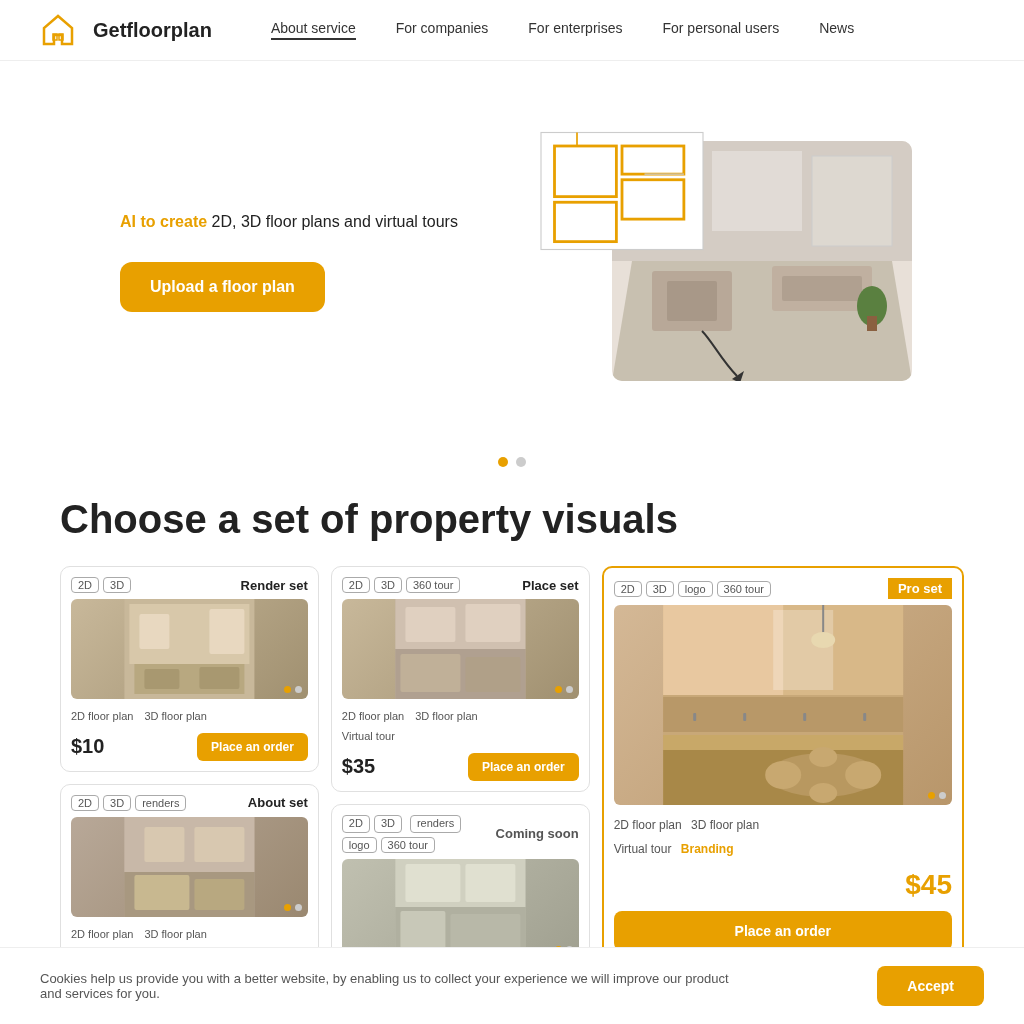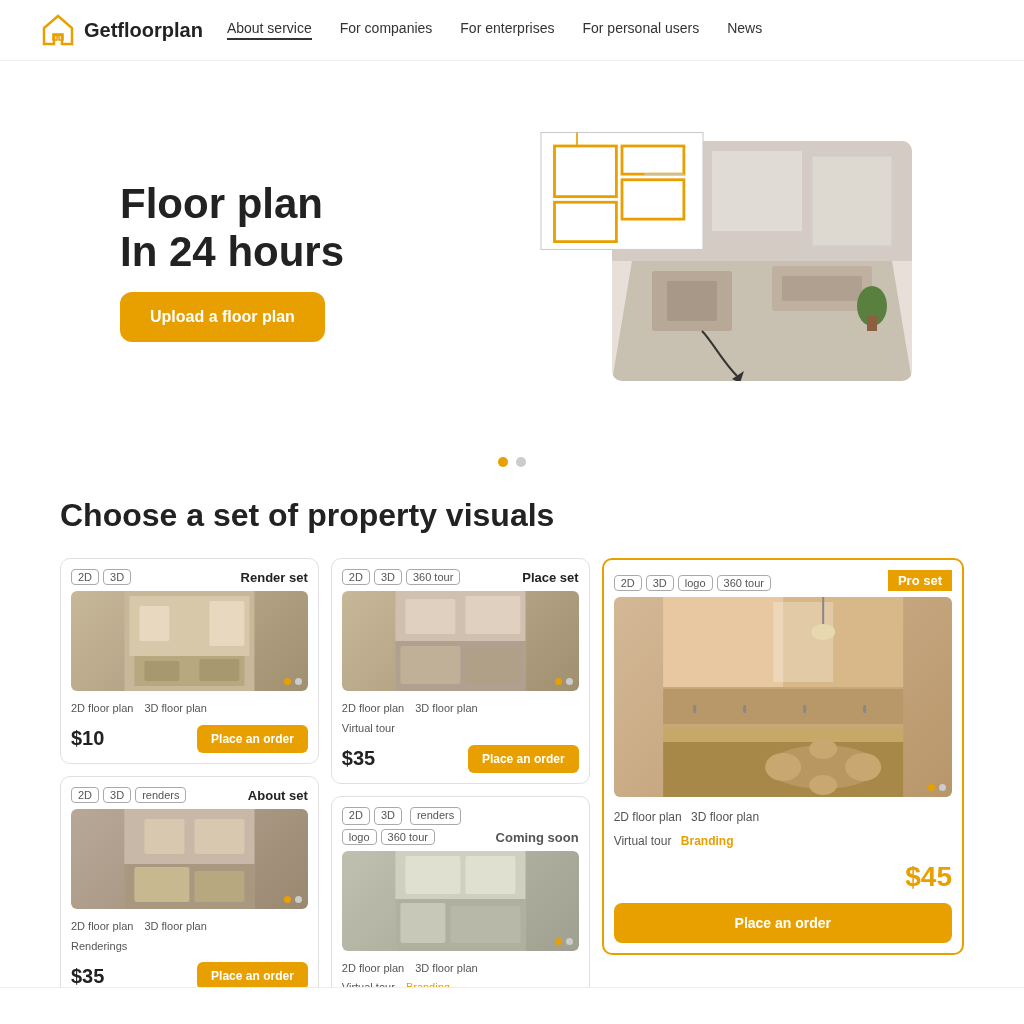--- a/index.html
+++ b/index.html
@@ -1,49 +1,49 @@
 <!DOCTYPE html>
 <html><head>
   <meta charset="utf-8">
   <style>
     * { box-sizing: border-box; margin: 0; padding: 0; }
     body { font-family: Arial, sans-serif; background: #fff; color: #222; width: 1024px; min-height: 1024px; overflow-x: hidden; }
 
     
     nav { display: flex; align-items: center; padding: 12px 40px; border-bottom: 1px solid #eee; }
-    .logo { display: flex; align-items: center; gap: 8px; font-size: 20px; font-weight: bold; margin-right: 24px; text-decoration: none; color: #222; }
+    .logo { display: flex; align-items: center; gap: 17px; font-size: 20px; font-weight: bold; margin-right: 59px; text-decoration: none; color: #222; }
     .logo-icon { width: 36px; height: 36px; }
-    .nav-links { display: flex; gap: 28px; justify-content: center; }
+    .nav-links { display: flex; gap: 40px; justify-content: center; }
     .nav-link { text-decoration: none; color: #333; font-size: 14px; white-space: nowrap; }
     .nav-link.active { border-bottom: 2px solid #333; padding-bottom: 2px; }
 
     
     .hero { display: flex; align-items: center; padding: 40px 80px 20px 120px; position: relative; min-height: 380px; }
     .hero-text { flex: 0 0 380px; }
     .hero-title { font-size: 42px; font-weight: 900; line-height: 1.15; margin-bottom: 16px; }
     .hero-subtitle { font-size: 16px; margin-bottom: 28px; line-height: 1.5; }
     .hero-subtitle .highlight { color: #e8a000; font-weight: bold; }
     .upload-btn { background: #e8a000; color: #fff; border: none; border-radius: 12px; padding: 16px 30px; font-size: 16px; font-weight: bold; cursor: pointer; }
     .hero-image-area { flex: 1; display: flex; justify-content: center; align-items: center; position: relative; }
 
     
     .hero-dots { display: flex; justify-content: center; gap: 8px; margin: 16px 0 30px; }
     .dot { width: 10px; height: 10px; border-radius: 50%; background: #ccc; }
     .dot.active { background: #e8a000; }
 
     
-    .section-title { font-size: 32px; font-weight: 900; text-align: left; padding: 0 60px 24px; }
+    .section-title { font-size: 40px; font-weight: 900; text-align: left; padding: 0 60px 24px; }
 
     
     .cards-grid { display: grid; grid-template-columns: 1fr 1fr 1.4fr; gap: 0 12px; padding: 0 60px 40px; }
     .cards-col { display: flex; flex-direction: column; gap: 12px; }
 
     .card { border: 1.5px solid #e0e0e0; border-radius: 10px; padding: 10px; position: relative; background: #fff; }
     .card.pro { border: 2.5px solid #e8a000; }
-    .card-header { display: flex; justify-content: space-between; align-items: flex-end; margin-bottom: 6px; }
+    .card-header { display: flex; justify-content: space-between; align-items: center; margin-bottom: 6px; }
     .card-tags { display: flex; flex-wrap: wrap; gap: 4px; }
     .tag { border: 1px solid #aaa; border-radius: 4px; padding: 1px 6px; font-size: 11px; color: #555; }
     .set-label { font-size: 13px; font-weight: bold; color: #222; text-align: right; white-space: nowrap; }
     .set-label.pro-label { background: #e8a000; color: #fff; padding: 3px 10px; border-radius: 0; }
 
     .card-img { width: 100%; height: 100px; background: #ddd; border-radius: 6px; margin-bottom: 8px; display: flex; align-items: center; justify-content: center; color: #999; font-size: 12px; overflow: hidden; position: relative; }
     .card-img.tall { height: 200px; }
 
     
     .img-living { background: linear-gradient(135deg, #c8b89a 0%, #a09070 100%); }
@@ -96,24 +96,24 @@
     <a class="nav-link active" href="#">About service</a>
     <a class="nav-link" href="#">For companies</a>
     <a class="nav-link" href="#">For enterprises</a>
     <a class="nav-link" href="#">For personal users</a>
     <a class="nav-link" href="#">News</a>
   </div>
 </nav>
 
 <section class="hero">
   <div class="hero-text">
-    <h1 class="hero-title">
-      <span>Floor plan</span><br>
-      <span>In 24 hours</span>
-    </h1>
+    <p class="hero-subtitle">
+      <span class="highlight">AI to create</span>
+      <span>2D, 3D floor plans and virtual tours</span>
+    </p>
     <button class="upload-btn">Upload a floor plan</button>
   </div>
   <div class="hero-image-area">
     <div class="hero-visual">
 
       <svg class="sketch-overlay" viewBox="0 0 160 120" fill="none" xmlns="http://www.w3.org/2000/svg">
         <rect x="8" y="8" width="144" height="104" fill="white" stroke="#ccc" stroke-width="1"></rect>
         <rect x="20" y="20" width="55" height="45" fill="none" stroke="#e8a000" stroke-width="2.5"></rect>
         <rect x="80" y="20" width="55" height="25" fill="none" stroke="#e8a000" stroke-width="2.5"></rect>
         <rect x="80" y="50" width="55" height="35" fill="none" stroke="#e8a000" stroke-width="2.5"></rect>
@@ -369,13 +369,15 @@
       <div style="display:flex;justify-content:space-between;align-items:center;">
         <span></span>
         <span class="price orange">$45</span>
       </div>
       <button class="pro-order-btn">Place an order</button>
     </div>
   </div>
 </div>
 
 <div class="cookie-banner">
+  <p class="cookie-text">Cookies help us provide you with a better website, by enabling us to collect your experience we will improve our product and services for you.</p>
+  <button class="accept-btn">Accept</button>
 </div>
 
 </body></html>

